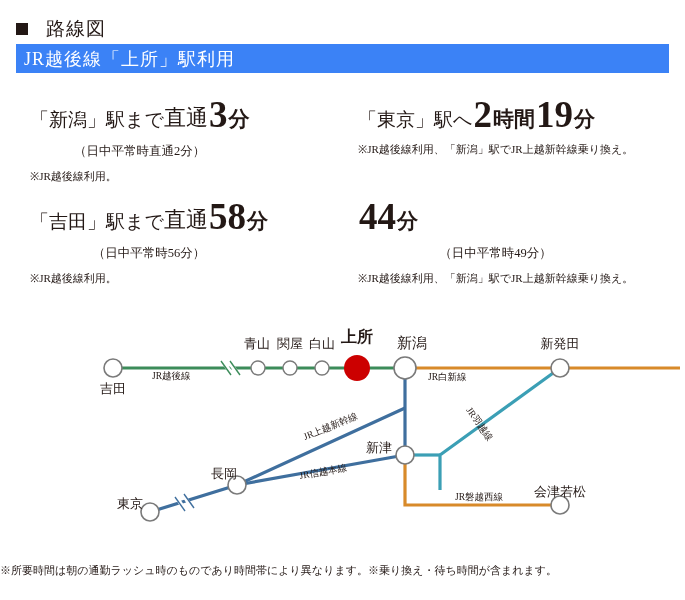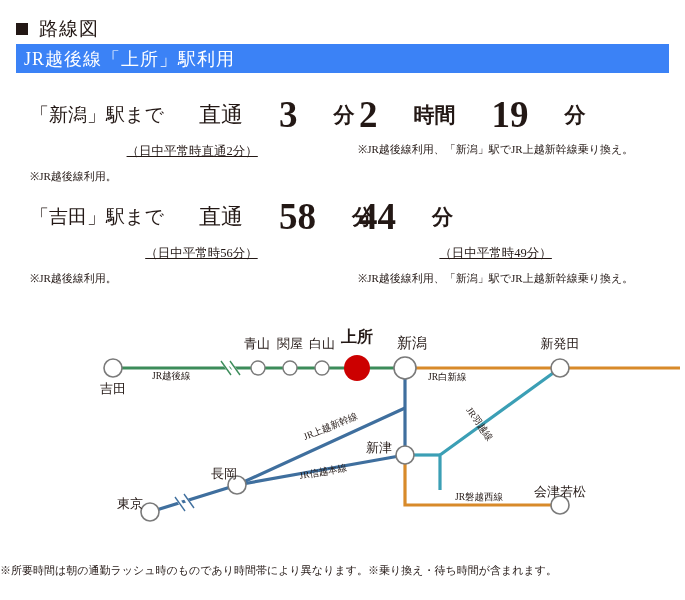--- a/index.html
+++ b/index.html
@@ -23,21 +23,21 @@
 
   
   .page-title {
     position: absolute;
     left: 16px;
     top: 16px;
     font-size: 19px;
     letter-spacing: 1px;
     display: flex;
     align-items: center;
-    gap: 11px;
+    gap: 18px;
   }
   .sq-marker {
     width: 12px;
     height: 12px;
     background: #231815;
     display: inline-block;
   }
 
   .band {
     position: absolute;
@@ -66,23 +66,22 @@
   .tb {
     position: absolute;
   }
   .tb.c1 { left: 30px; }
   .tb.c2 { left: 358px; }
   .tb.r1 { top: 8px; }
   .tb.r2 { top: 110px; }
 
   .tline {
     display: flex;
-    align-items: center;
+    align-items: flex-end;
     white-space: nowrap;
-    gap: 35px;
   }
   .t-sm {
     font-size: 19px;
     letter-spacing: 0px;
   }
   .t-mid {
     font-size: 22px;
     font-weight: normal;
     letter-spacing: 0px;
   }
@@ -94,21 +93,20 @@
   }
   .t-unit {
     font-size: 21px;
     font-weight: bold;
   }
   .sub {
     font-size: 12.5px;
     margin-top: 10px;
     text-align: right;
     padding-right: 24px;
-    text-decoration: underline;
   }
   .sub2 {
     font-size: 11px;
     margin-top: 8px;
     color: #231815;
   }
   .tb.c2 .sub { text-align: center; padding-right: 0; }
   .tb.c1 .sub { text-align: center; padding-right: 0; }
 
   
@@ -153,20 +151,21 @@
         <span class="t-mid">直通</span>
         <span class="t-big">3</span>
         <span class="t-unit">分</span>
       </div>
       <div class="sub">（日中平常時直通2分）</div>
       <div class="sub2">※JR越後線利用。</div>
     </div>
 
     <div class="tb c2 r1">
       <div class="tline">
+        <span class="t-sm">「東京」駅へ</span>
         <span class="t-big">2</span>
         <span class="t-unit">時間</span>
         <span class="t-big">19</span>
         <span class="t-unit">分</span>
       </div>
       <div class="sub2">※JR越後線利用、「新潟」駅でJR上越新幹線乗り換え。</div>
     </div>
 
     <div class="tb c1 r2">
       <div class="tline">

